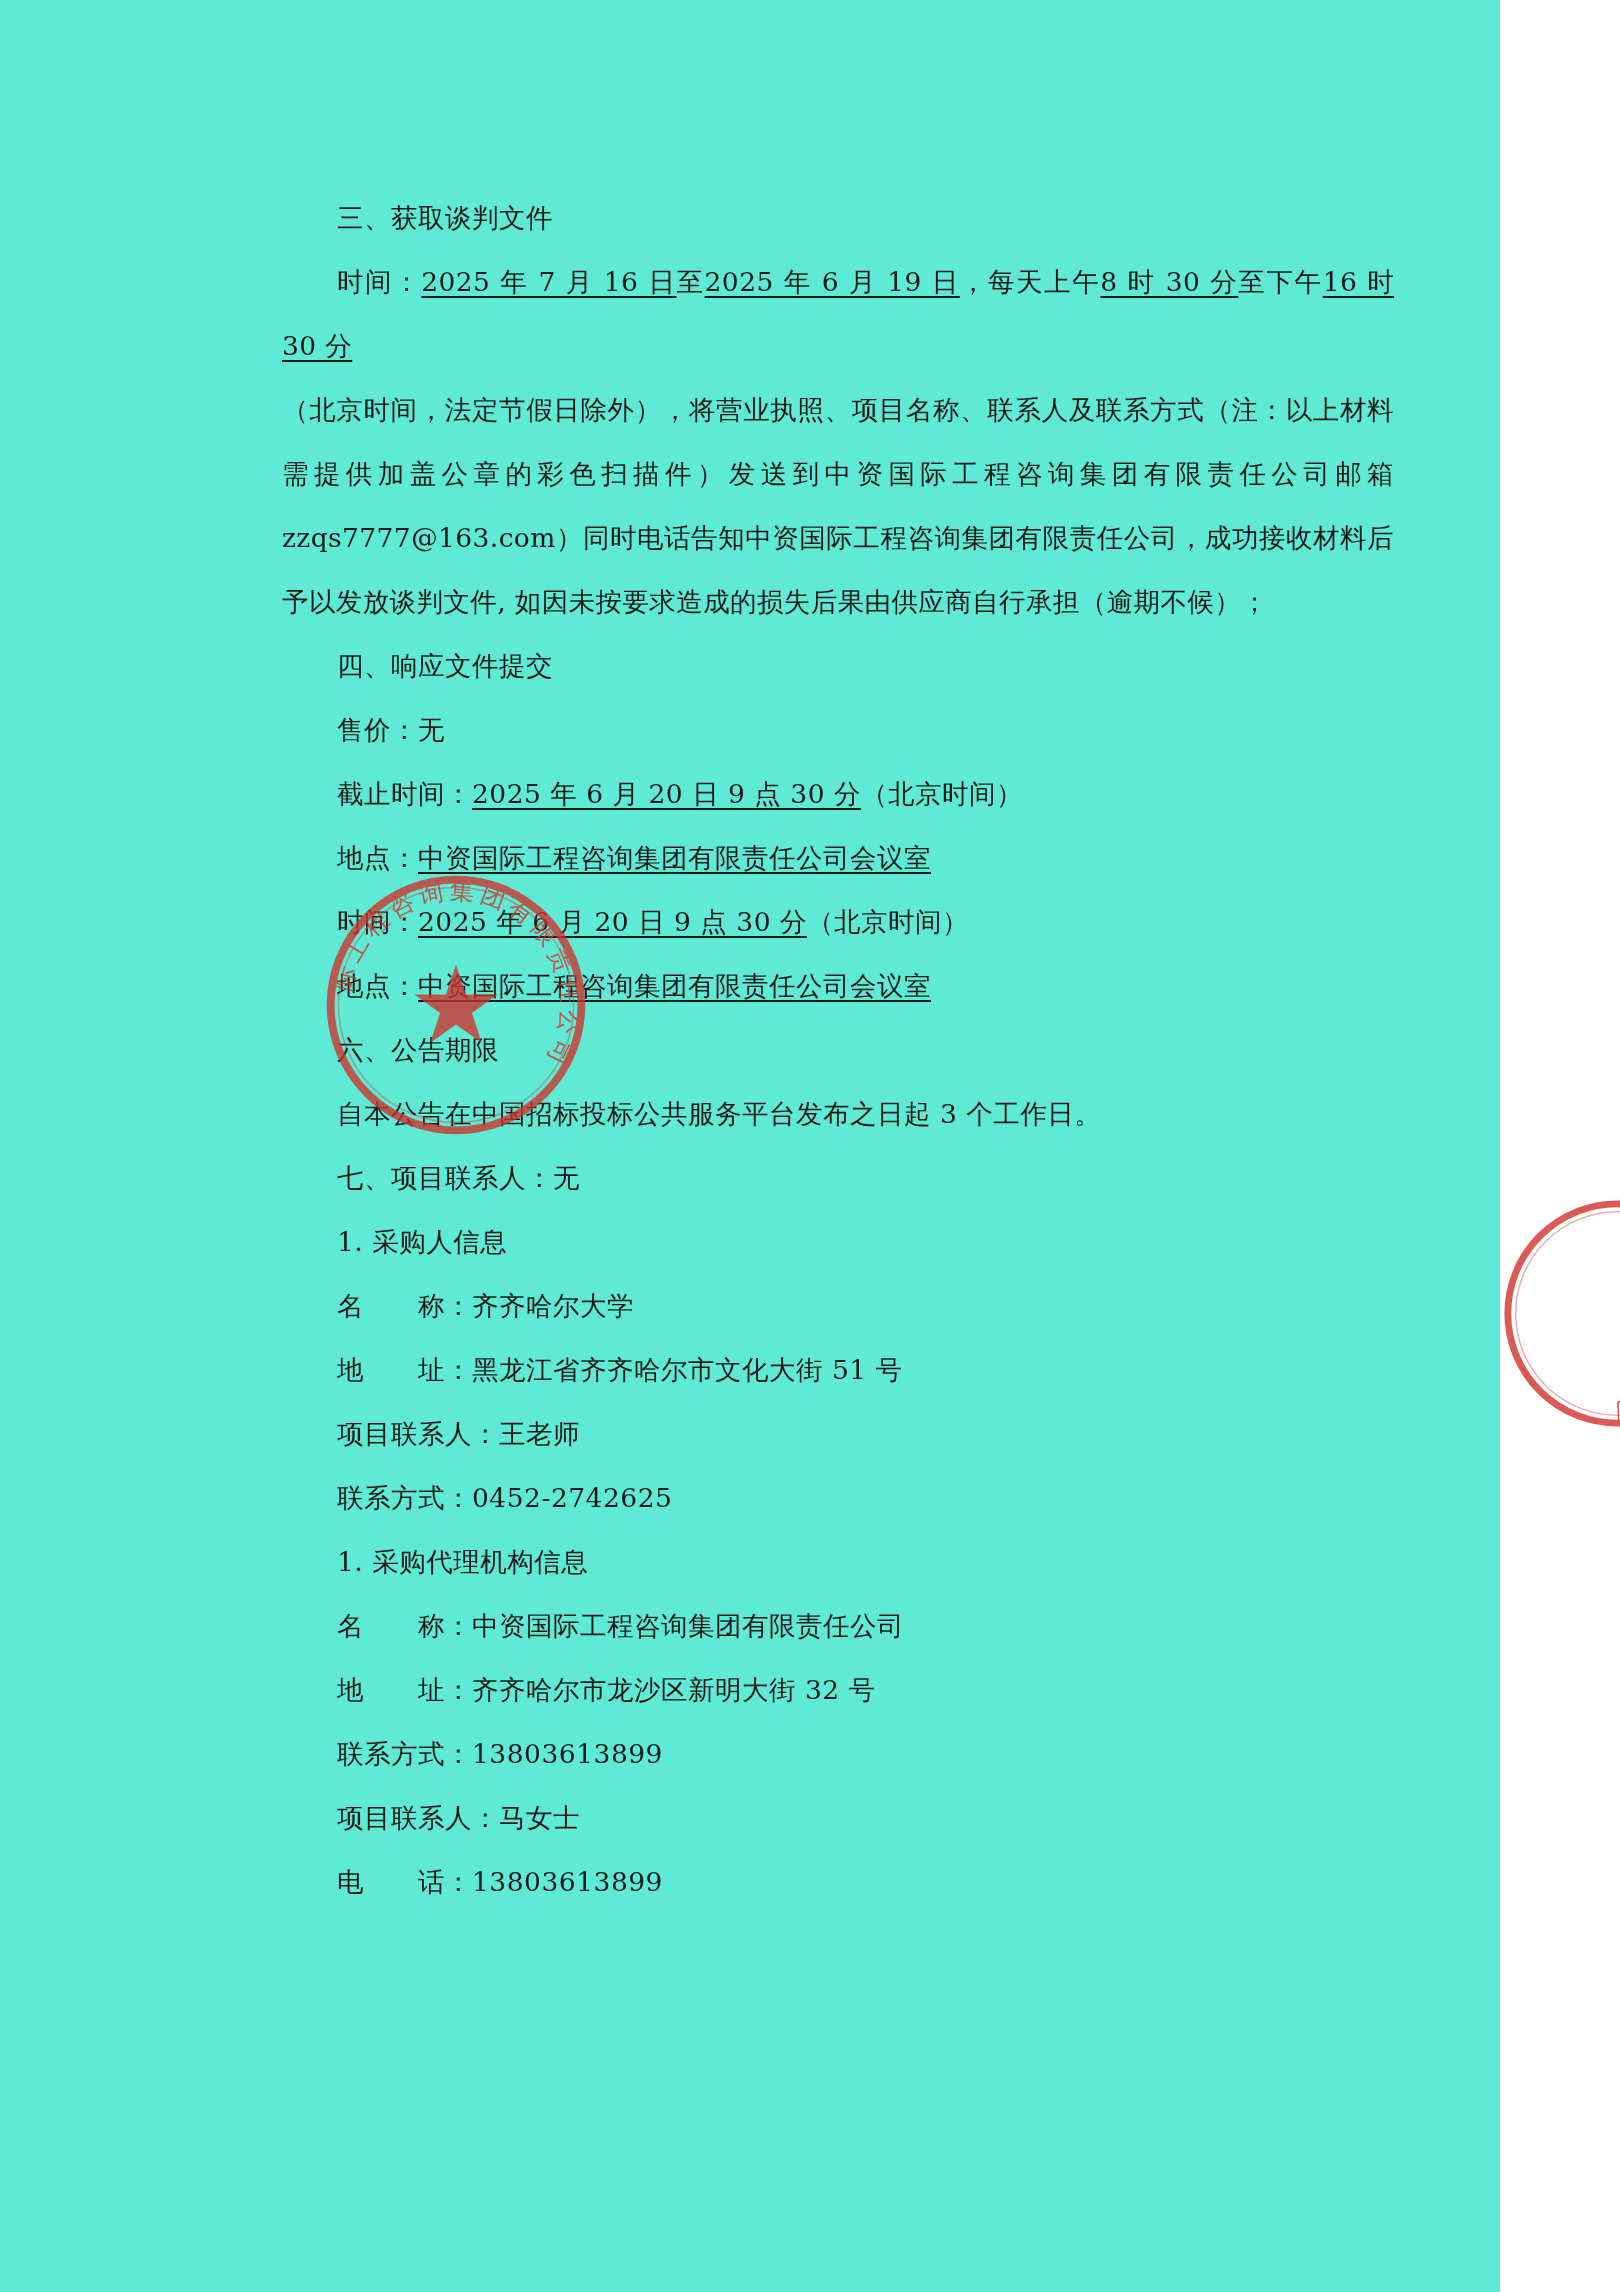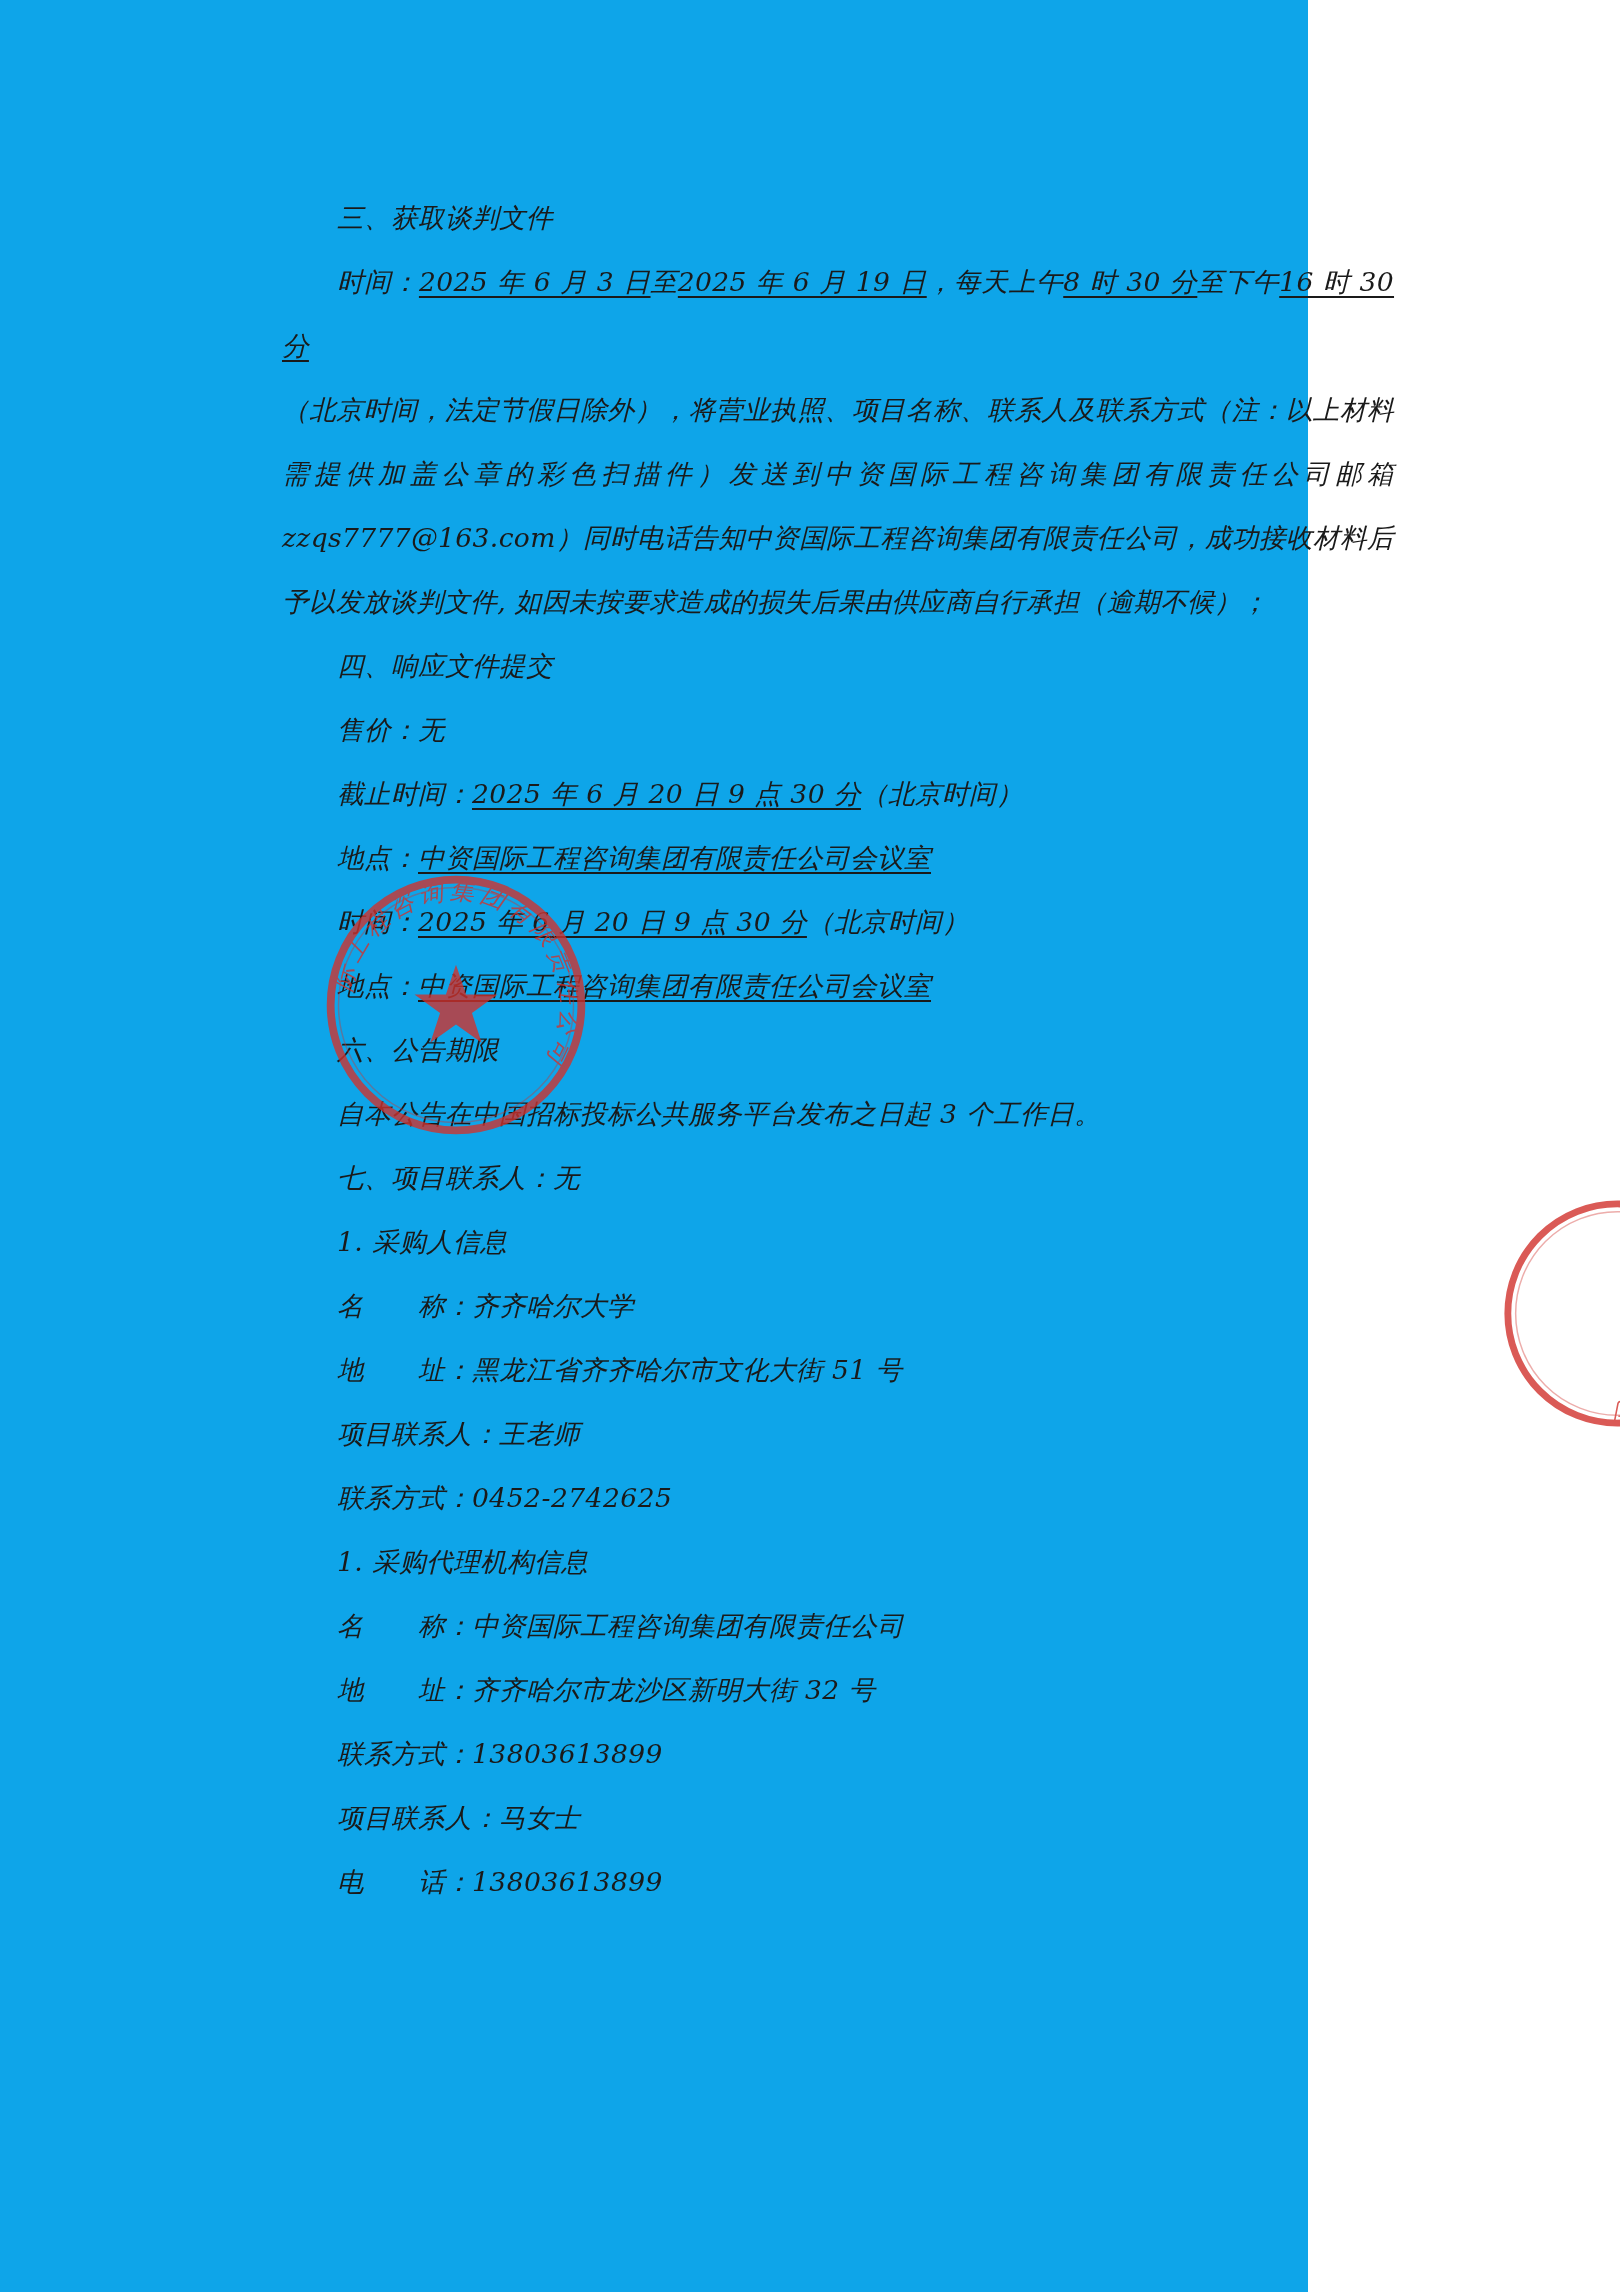--- a/index.html
+++ b/index.html
@@ -11,24 +11,23 @@
     width: 1620px;
     height: 2293px;
     position: relative;
     overflow: hidden;
     font-family: "DejaVu Serif", "Liberation Serif", serif;
     color: #1a1a1a;
   }
   .page {
     position: absolute;
     left: 0; top: 0;
-    width: 1308px;
+    width: 1500px;
     height: 2293px;
-    background: #0ea5e9;
-    font-style: italic;
+    background: #5eead4;
   }
   .content {
     position: absolute;
     left: 282px;
     top: 186px;
     width: 1112px;
   }
   .line {
     font-size: 26.5px;
     line-height: 64px;
@@ -78,21 +77,21 @@
 </head>
 <body>
 
 <div class="page">
 
   <div class="content">
 
     <div class="line indent">三、获取谈判文件</div>
 
     <div class="para indent">
-      <span>时间：</span><span class="u">2025 年 6 月 3 日</span><span>至</span><span class="u">2025 年 6 月 19 日</span><span>，每天上午</span><span class="u">8 时 30 分</span><span>至下午</span><span class="u">16 时 30 分</span>
+      <span>时间：</span><span class="u">2025 年 7 月 16 日</span><span>至</span><span class="u">2025 年 6 月 19 日</span><span>，每天上午</span><span class="u">8 时 30 分</span><span>至下午</span><span class="u">16 时 30 分</span>
     </div>
 
     <div class="para">（北京时间，法定节假日除外），将营业执照、项目名称、联系人及联系方式（注：以上材料需提供加盖公章的彩色扫描件）发送到中资国际工程咨询集团有限责任公司邮箱 zzqs7777@163.com）同时电话告知中资国际工程咨询集团有限责任公司，成功接收材料后予以发放谈判文件, 如因未按要求造成的损失后果由供应商自行承担（逾期不候）；</div>
 
     <div class="line indent">四、响应文件提交</div>
 
     <div class="line indent">售价：无</div>
 
     <div class="line indent">
       <span>截止时间：</span><span class="u">2025 年 6 月 20 日 9 点 30 分</span><span>（北京时间）</span>

